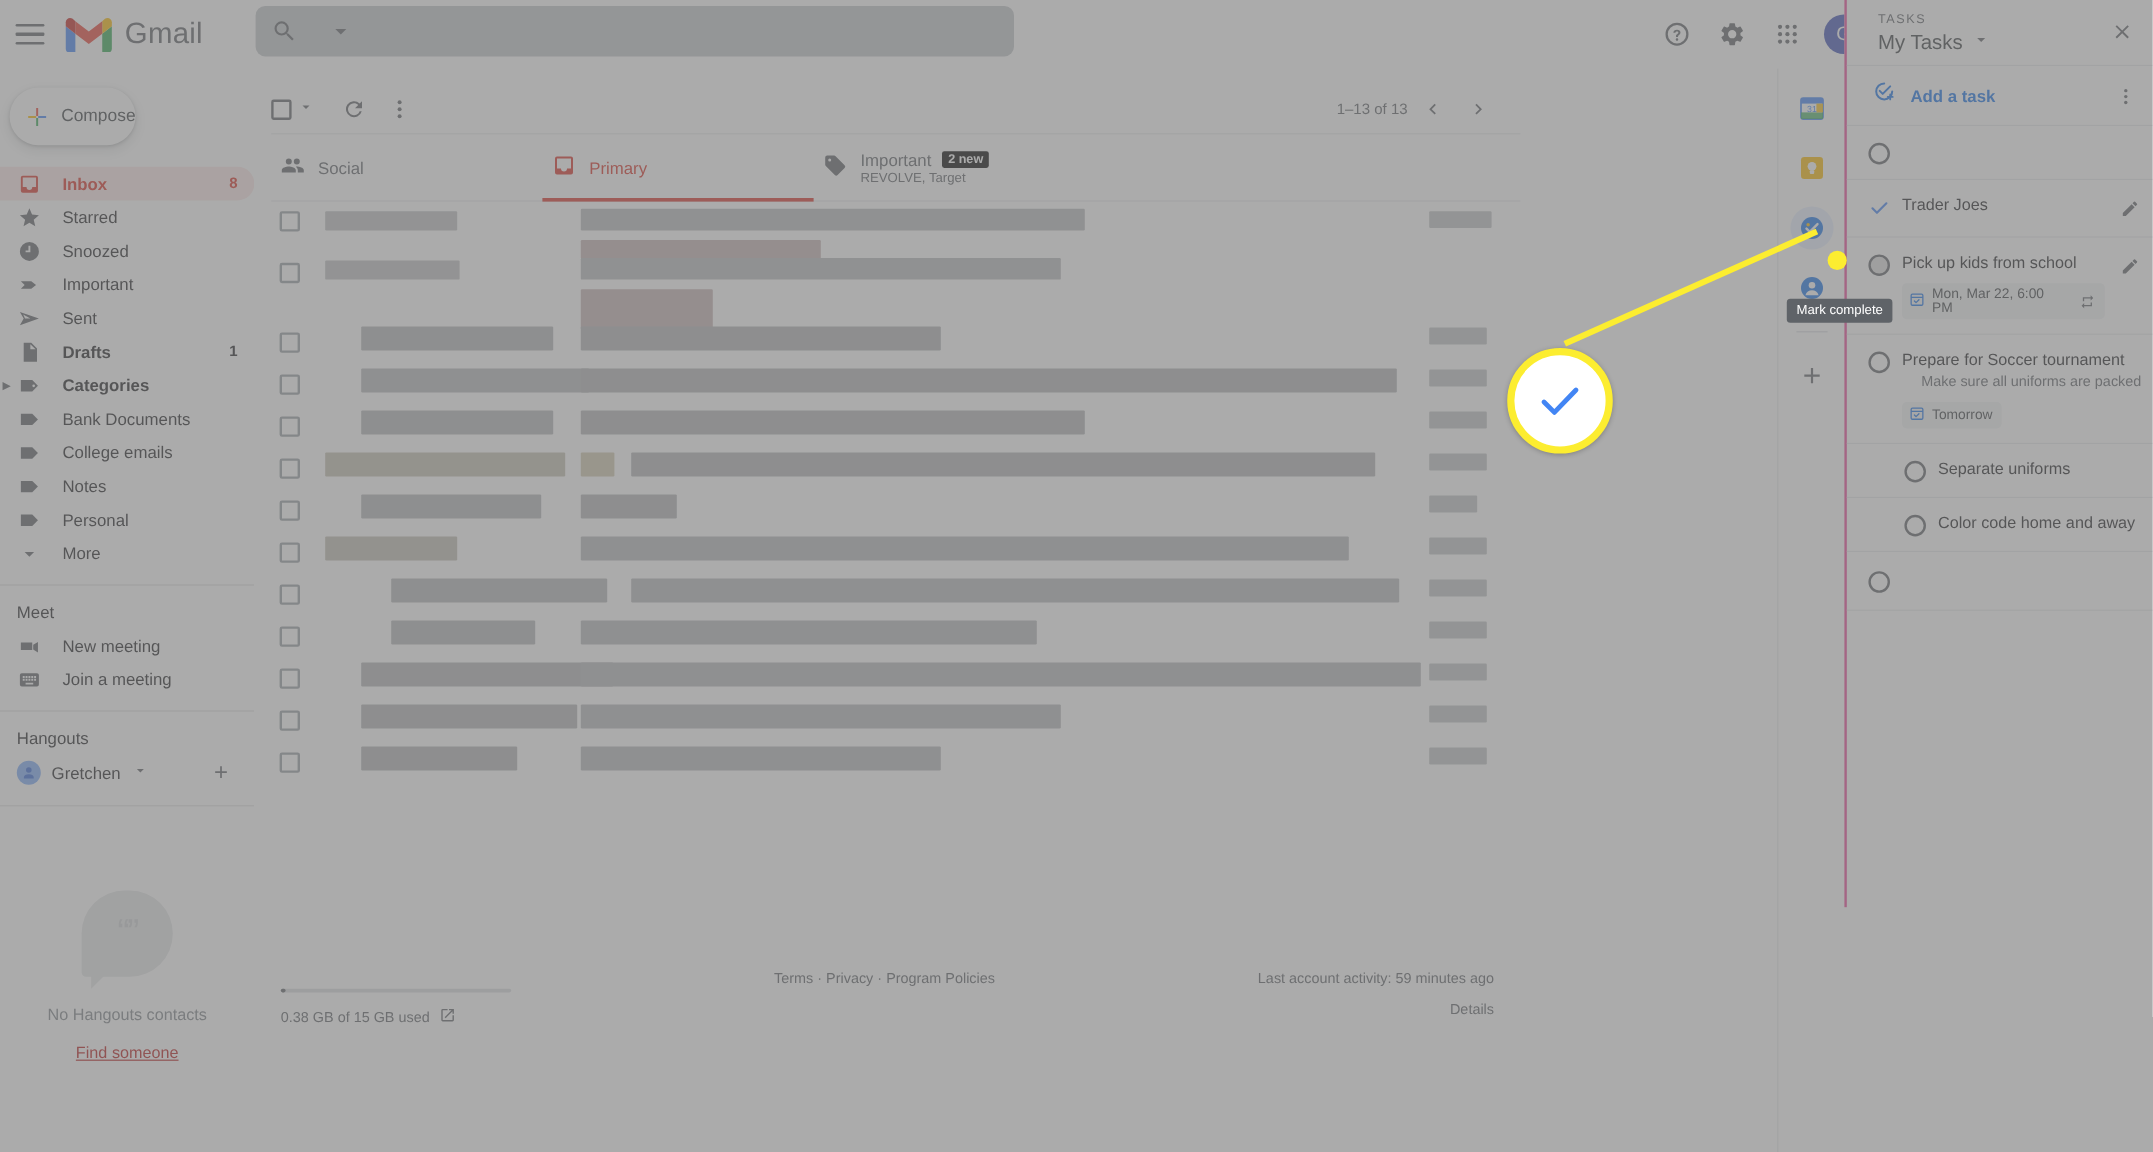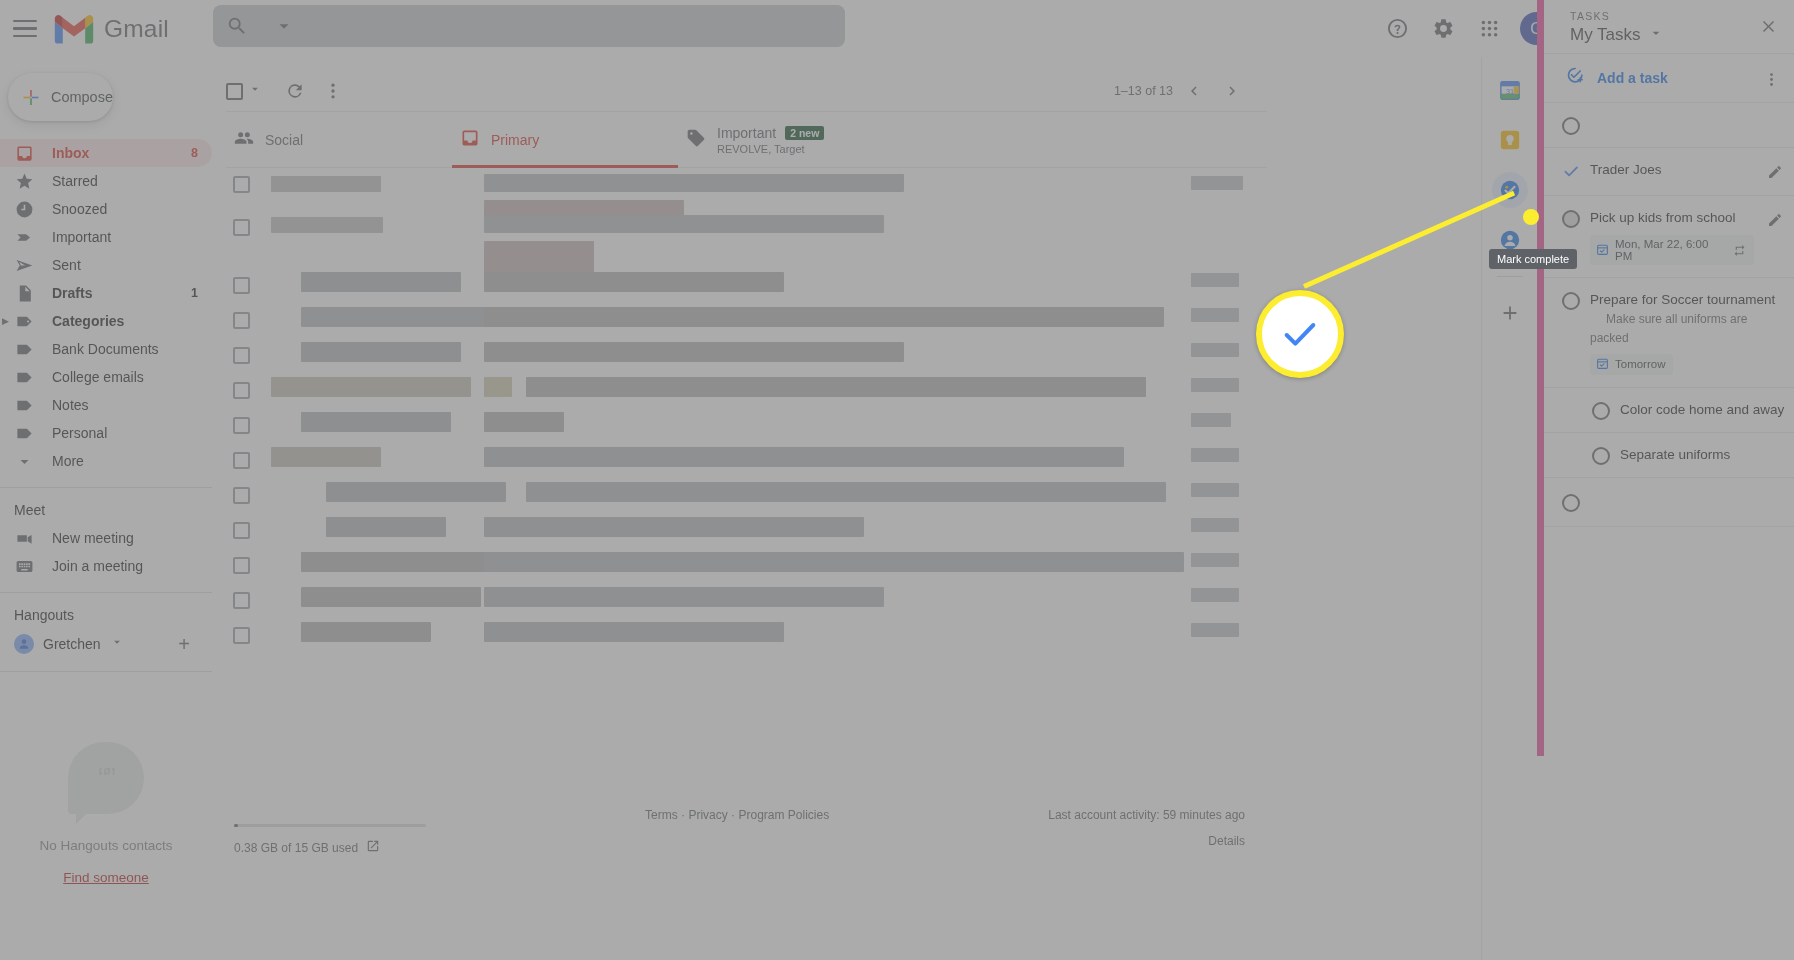--- a/index.html
+++ b/index.html
@@ -186,21 +186,21 @@
     font-size: 14px; color: #5f6368;
   }
   .tab.active { color: #d93025; }
   .tab.active:after {
     content: ""; position: absolute; left: 0; right: 0; bottom: -1px; height: 3px;
     background: #d93025;
   }
   .tab-text-col { display: flex; flex-direction: column; gap: 2px; }
   .tab-row1 { display: flex; align-items: center; gap: 9px; }
   .badge-new {
-    background: #14532d; color: #fff; font-size: 10.5px;
+    background: #000000; color: #fff; font-size: 10.5px;
     padding: 1px 5px; border-radius: 2px; font-weight: bold;
   }
   .tab-sub { font-size: 11px; color: #5f6368; }
 
   .mail-rows { position: relative; padding-left: 14px; }
   .mrow { display: flex; align-items: flex-start; height: 35px; position: relative; }
   .mrow .m-cb { width: 17px; height: 17px; border: 2px solid #9aa0a6; border-radius: 2px; margin: 8px 12px 0 7px; flex:0 0 17px;}
   .blk { position: absolute; border-radius: 1px; }
 
   .mail-footer {
@@ -240,21 +240,21 @@
     content:""; position:absolute; right: -16px; top: 0px;
     width: 4px; height: 38px; background: #1a73e8; border-radius: 2px;
   }
   .app-sep { width: 26px; height: 1px; background: #dadce0; margin: 4px 0; }
 
   
   .tasks-panel {
     position: absolute; right: 0; top: 0;
     width: 257px; height: 756px;
     background: #fff;
-    border-left: 7px solid #ec4899;
+    border-left: 2px solid #ec4899;
     z-index: 10;
   }
   .tasks-head { padding: 10px 14px 8px 26px; position: relative; }
   .tasks-eyebrow {
     font-size: 10.5px; color: #5f6368; letter-spacing: 1.3px;
   }
   .tasks-title-row { display: flex; align-items: center; gap: 7px; margin-top: 3px; cursor: pointer; }
   .tasks-title { font-size: 17px; color: #3c4043; }
   .tasks-close {
     position: absolute; right: 12px; top: 12px;
@@ -933,28 +933,28 @@
               </span>
               <span>Tomorrow</span>
             </span>
           </span>
         </span>
       </div>
 
       <div class="task-item sub">
         <span class="task-check"></span>
         <span class="task-body">
-          <span class="task-title">Color code home and away</span>
+          <span class="task-title">Separate uniforms</span>
         </span>
       </div>
 
       <div class="task-item sub">
         <span class="task-check"></span>
         <span class="task-body">
-          <span class="task-title">Separate uniforms</span>
+          <span class="task-title">Color code home and away</span>
         </span>
       </div>
 
       <div class="task-empty-row">
         <span class="task-check"></span>
       </div>
       <div class="tasks-divider"></div>
     </div>
   </div>
 

